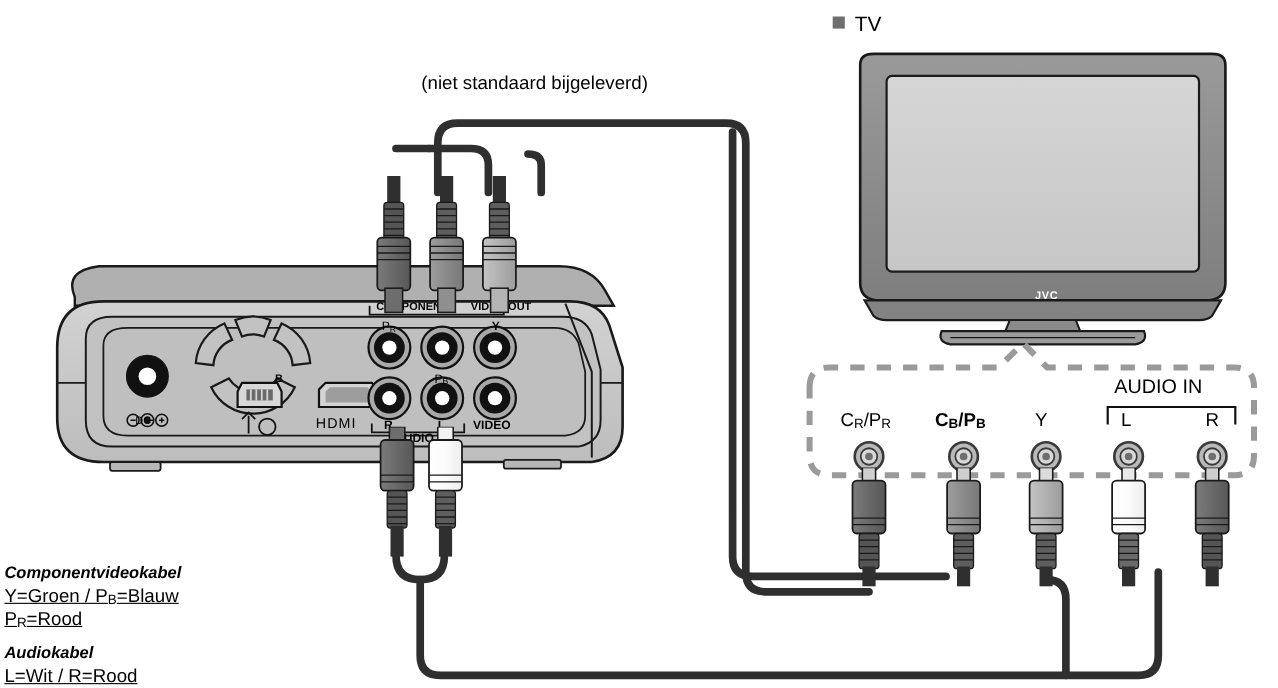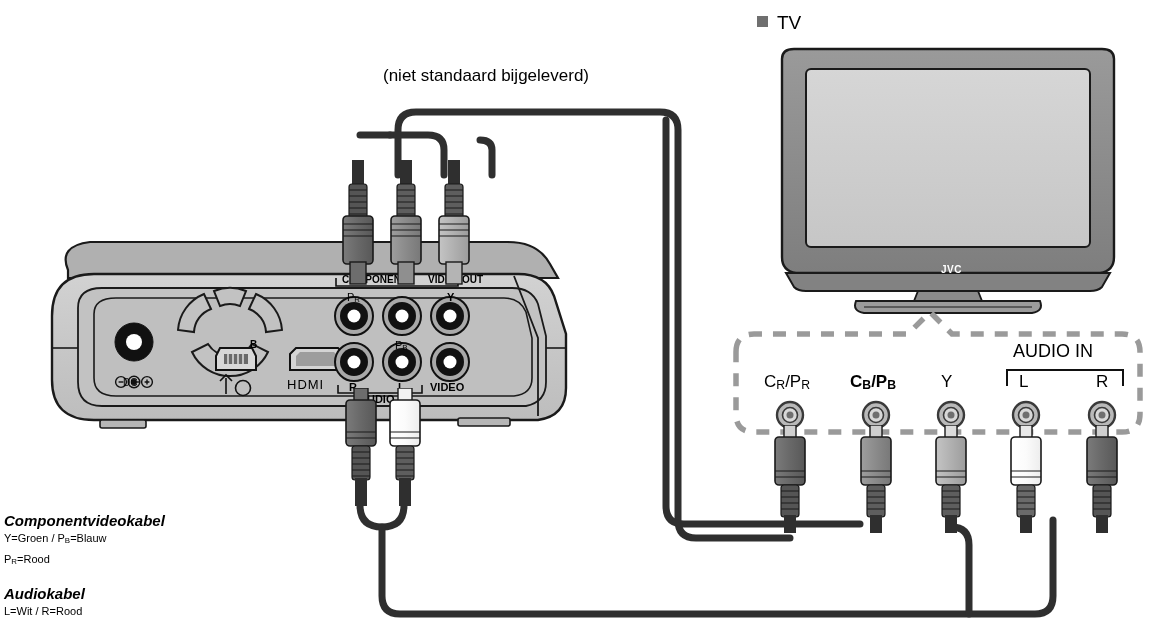--- a/index.html
+++ b/index.html
@@ -4,21 +4,21 @@
 <style>
   html,body{margin:0;padding:0;background:#fff;}
   body{width:1162px;height:625px;position:relative;overflow:hidden;
        font-family:"Liberation Sans","DejaVu Sans",sans-serif;color:#000;}
   #stage{position:absolute;inset:0;width:1162px;height:625px;}
   svg{display:block;}
   .txt{position:absolute;white-space:nowrap;text-align:right;}
   .hdr{font-size:19px;}
   .cap{font-size:17px;}
   .legend-b{font-size:15px;font-weight:bold;font-style:italic;}
-  .legend-n{font-size:11px;}
+  .legend-n{font-size:17px;text-decoration:underline;}
   .bullet{display:inline-block;width:11px;height:11px;background:#6f6f6f;
           vertical-align:middle;margin-right:9px;position:relative;top:-2px;}
   .sub{font-size:0.72em;vertical-align:-0.18em;}
 </style>
 </head>
 <body>
 
 <div id="stage">
 
   <svg width="1162" height="625" viewBox="0 0 1162 625">

